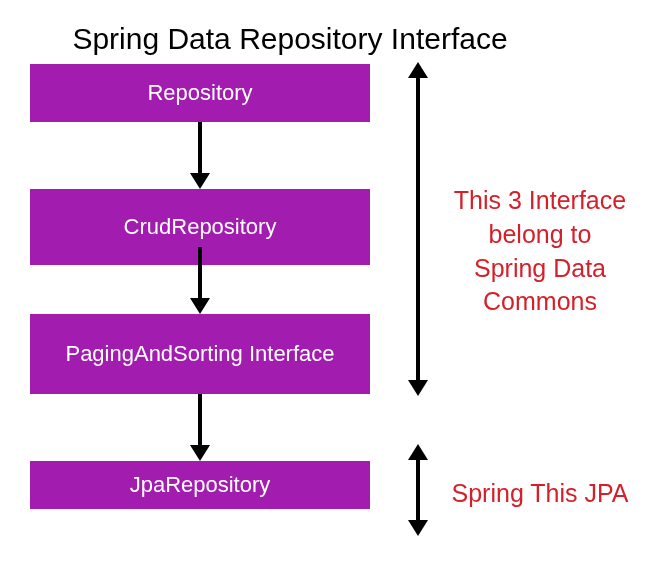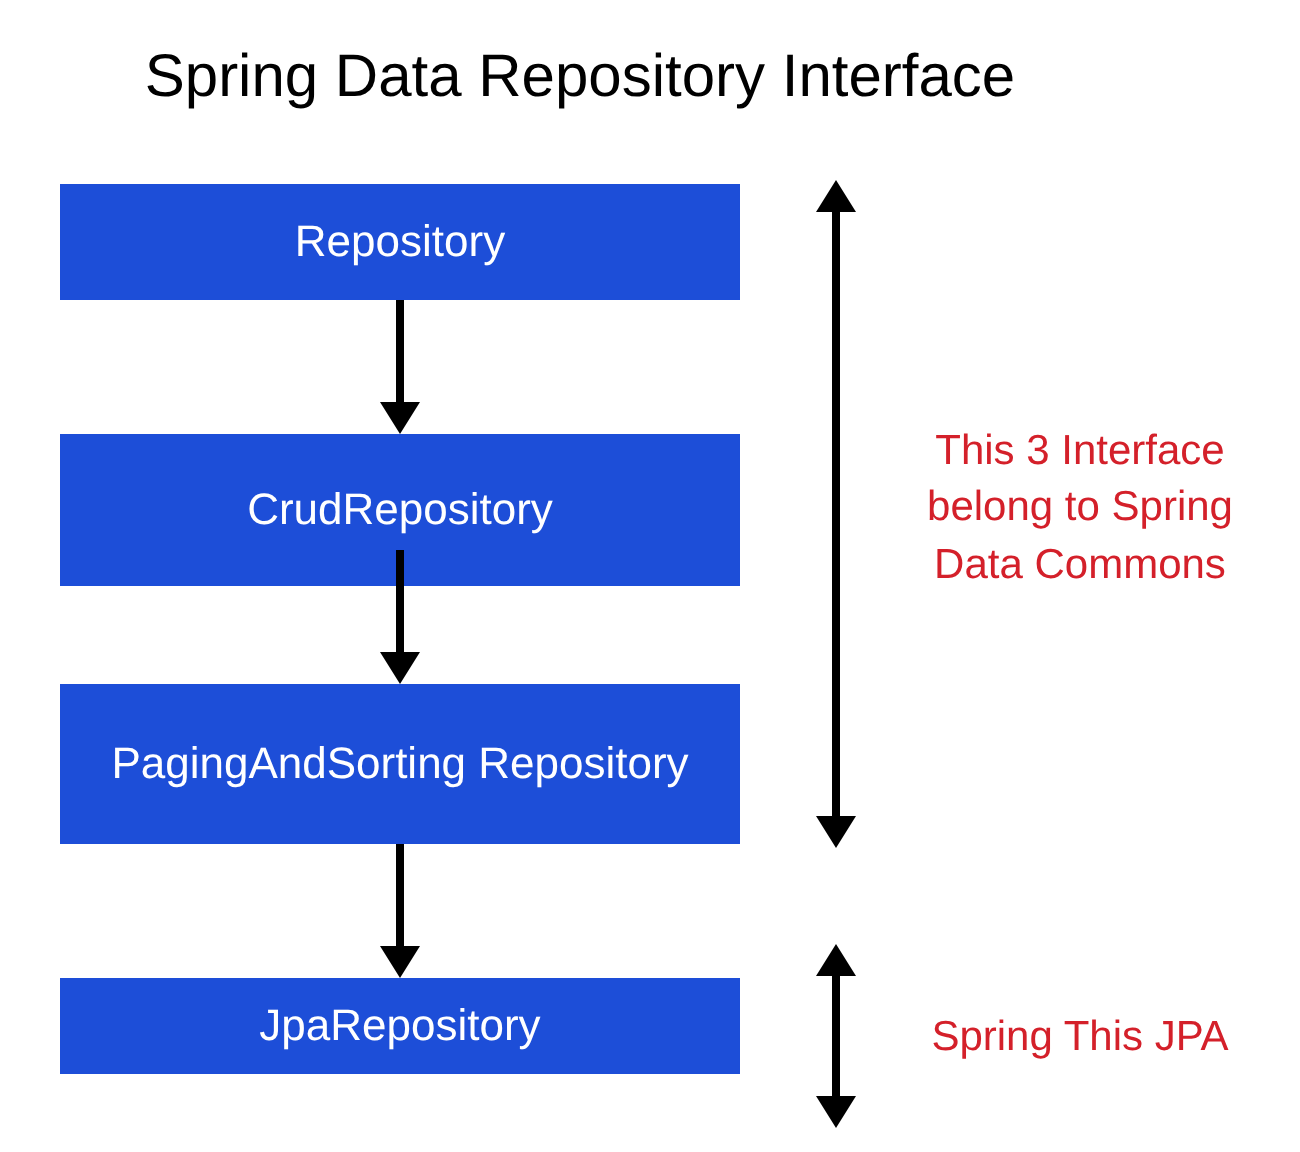--- a/index.html
+++ b/index.html
@@ -13,33 +13,33 @@
       background: #ffffff;
       font-family: "Segoe UI", "Myriad Pro", Arial, sans-serif;
       position: relative;
     }
     .page-title {
       font-size: 30px;
       font-weight: 400;
       color: #000;
       text-align: center;
       padding-top: 22px;
-      padding-bottom: 36px;
+      padding-bottom: 8px;
       padding-left: 60px;
       width: 520px;
     }
     .diagram-area {
       position: relative;
       width: 650px;
     }
     .box {
       position: absolute;
       left: 30px;
       width: 340px;
-      background: #1d4ed8;
+      background: #a21caf;
       color: #fff;
       font-size: 22px;
       font-weight: 400;
       display: flex;
       align-items: center;
       justify-content: center;
       text-align: center;
       line-height: 1.25;
       padding: 8px 10px;
     }
@@ -115,21 +115,21 @@
     .ra-1 .head-down { top: 318px; }
 
     .ra-2 { top: 380px; height: 92px; }
     .ra-2 .head-up   { top: 0; }
     .ra-2 .shaft     { top: 14px; height: 64px; }
     .ra-2 .head-down { top: 76px; }
 
     .annotation {
       position: absolute;
       color: #d4202a;
-      font-size: 21px;
+      font-size: 25px;
       font-weight: 400;
       line-height: 1.35;
       text-align: center;
     }
     .anno-1 {
       left: 450px;
       top: 120px;
       width: 180px;
     }
     .anno-2 {
@@ -157,21 +157,21 @@
   <div class="box box-2">
     <span>CrudRepository</span>
   </div>
 
   <div class="flow-arrow fa-2">
     <div class="shaft"></div>
     <div class="head"></div>
   </div>
 
   <div class="box box-3">
-    <span>PagingAndSorting Repository</span>
+    <span>PagingAndSorting Interface</span>
   </div>
 
   <div class="flow-arrow fa-3">
     <div class="shaft"></div>
     <div class="head"></div>
   </div>
 
   <div class="box box-4">
     <span>JpaRepository</span>
   </div>

